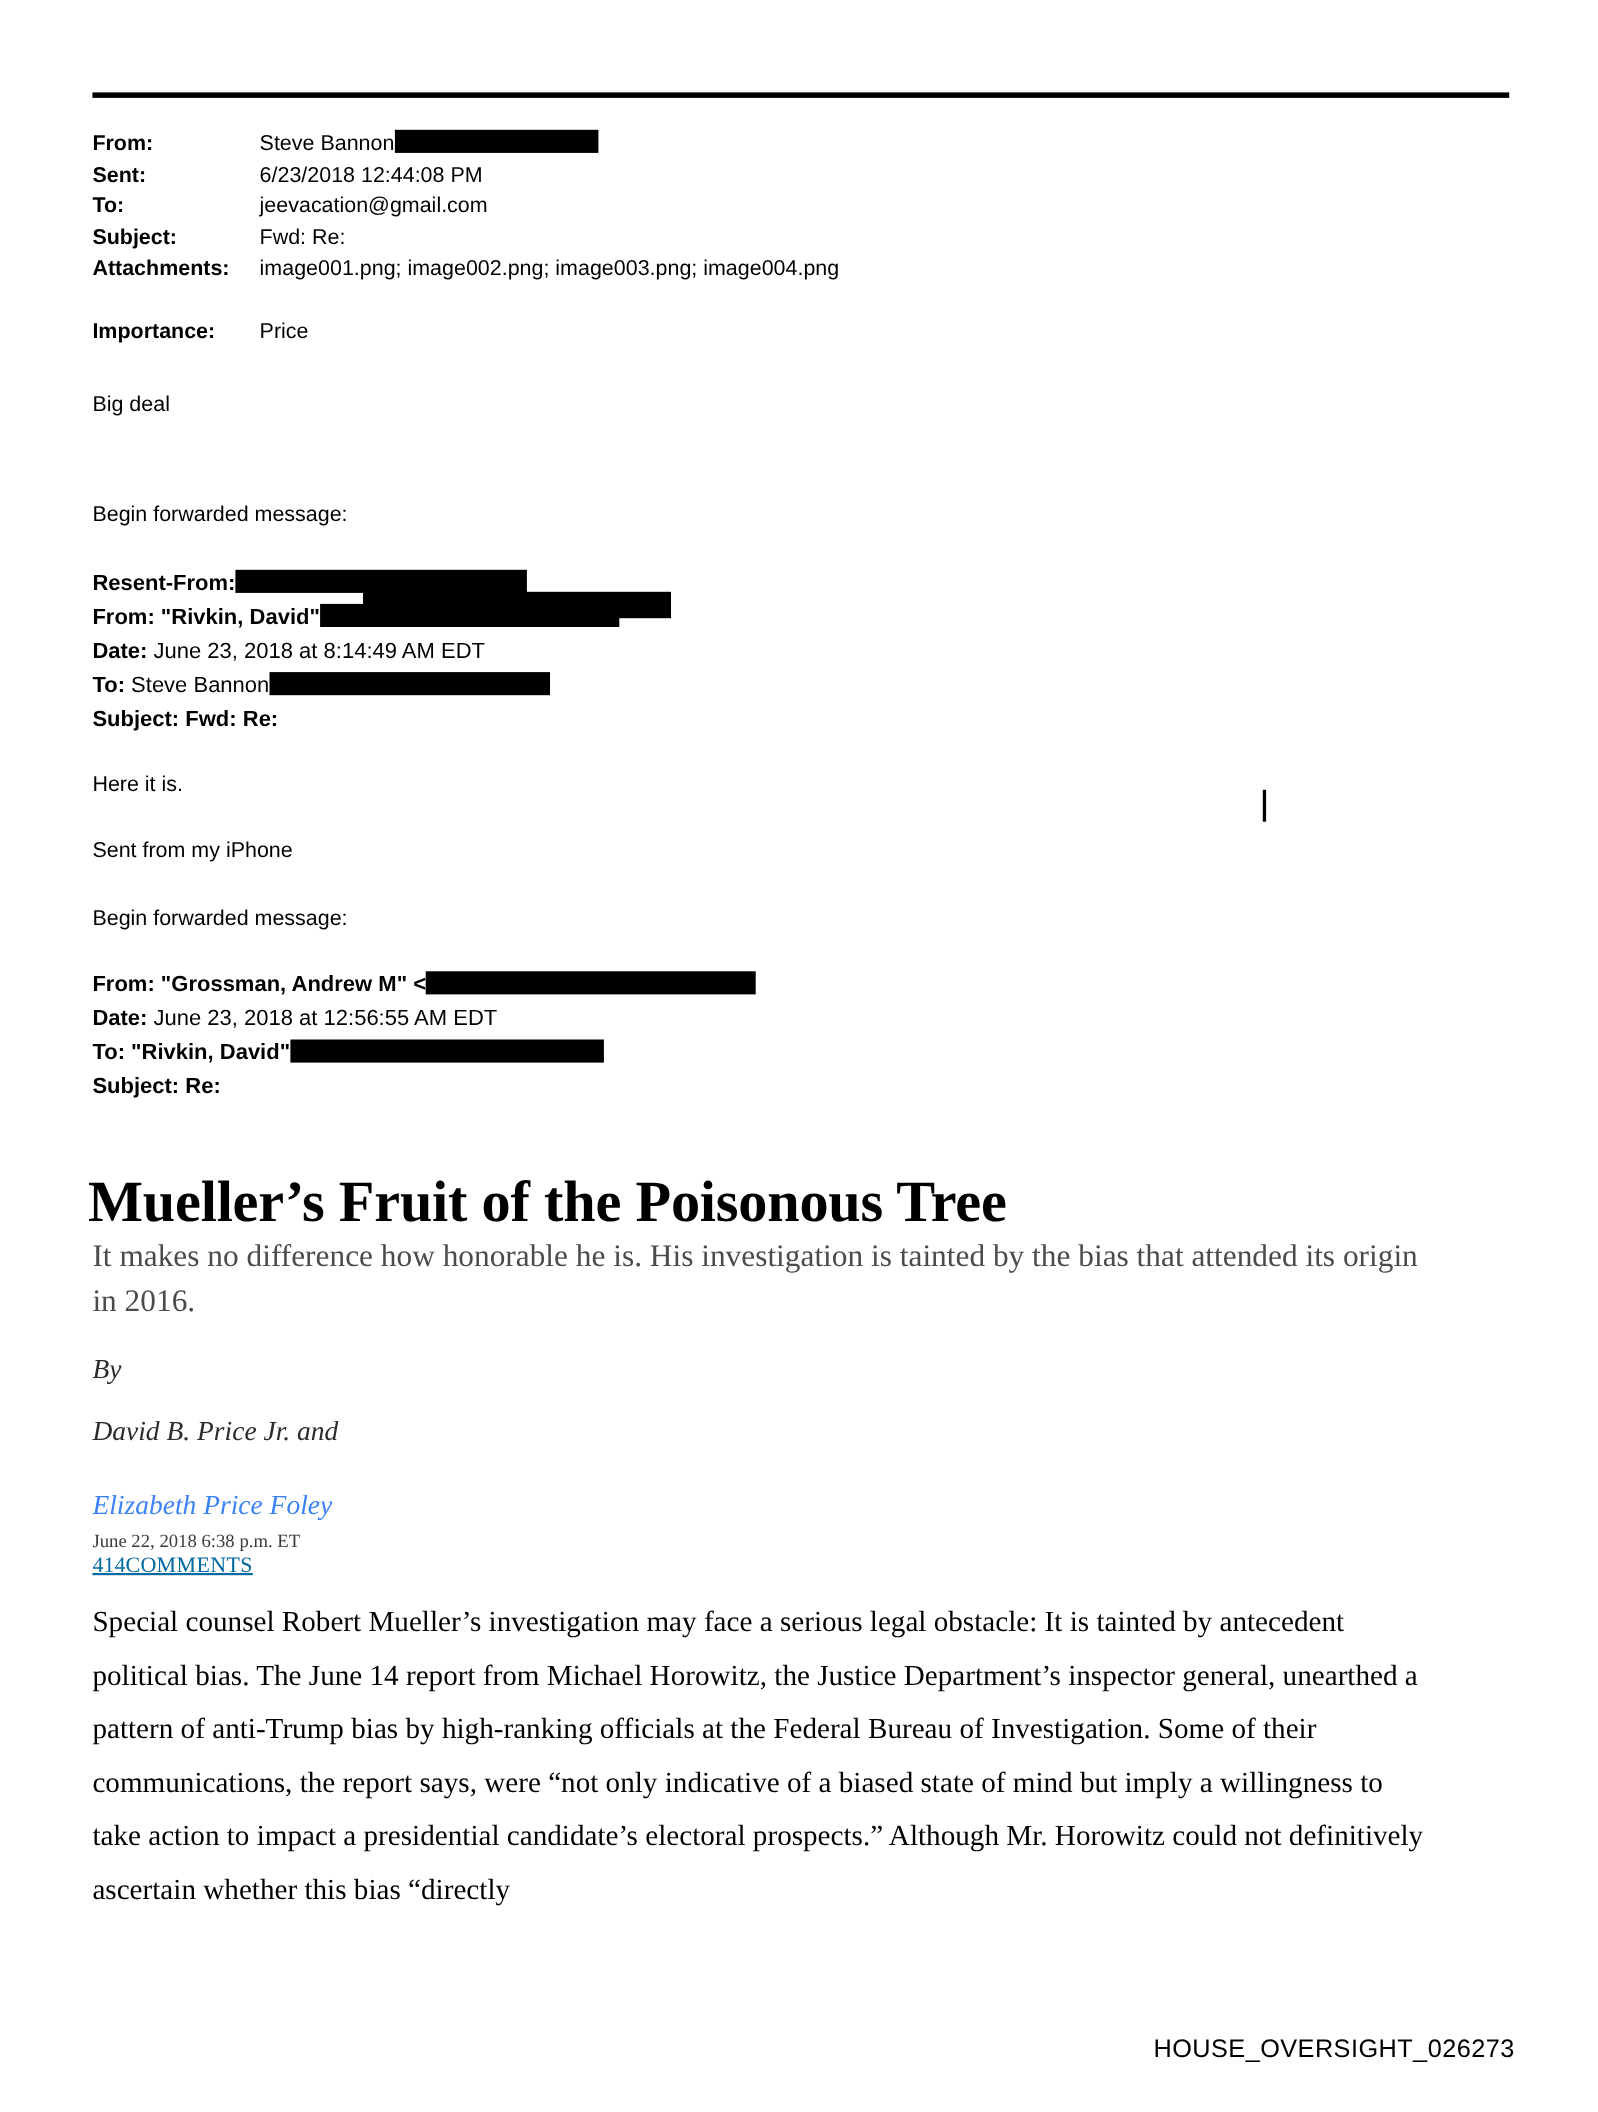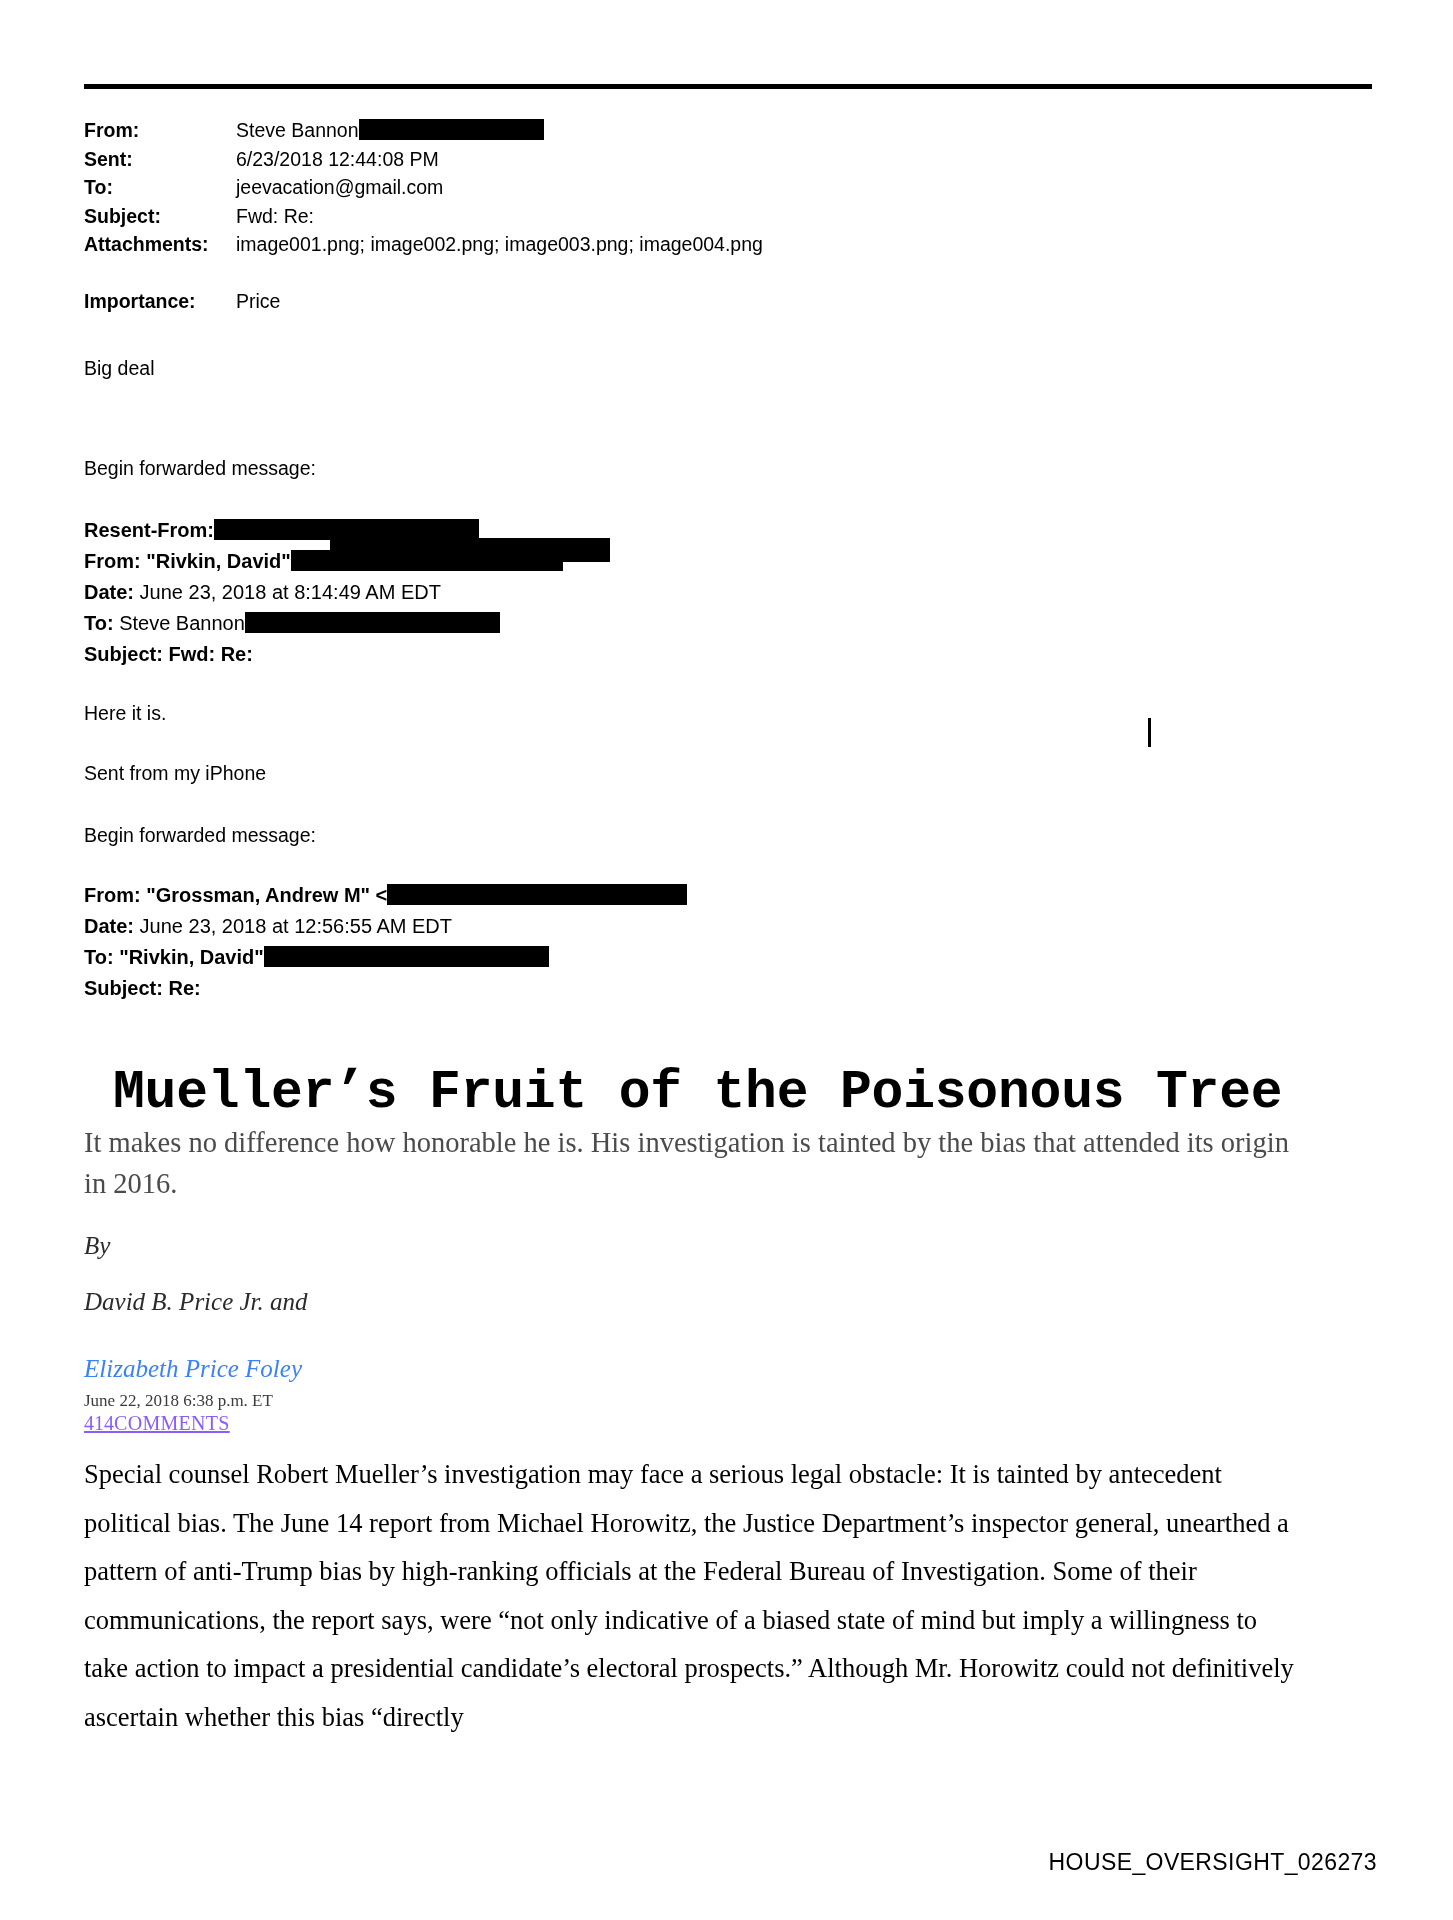--- a/index.html
+++ b/index.html
@@ -86,26 +86,25 @@
     font-weight: bold;
   }
   .fwd-line { white-space: nowrap; }
 
   
   .headline {
     position: absolute;
     left: 80px;
     top: 1027px;
     width: 1250px;
-    font-family: Liberation Mono, monospace;
+    font-family: Liberation Serif, serif;
     font-weight: bold;
     font-size: 53px;
     line-height: 60px;
     letter-spacing: -0.2px;
-    margin-left: 33px;
   }
   .deck {
     position: absolute;
     left: 84px;
     top: 1122px;
     width: 1210px;
     font-family: "Liberation Serif", serif;
     font-size: 28.5px;
     line-height: 41px;
     color: #4b4b4b;
@@ -144,21 +143,21 @@
     font-family: "Liberation Serif", serif;
     font-size: 17px;
     color: #3b3b3b;
   }
   .comments {
     position: absolute;
     left: 84px;
     top: 1412px;
     font-family: "Liberation Serif", serif;
     font-size: 20px;
-    color: #8b5cf6;
+    color: #0369a1;
   }
   .comments .cnum {
     text-decoration: underline;
   }
   .comments .clabel {
     text-decoration: underline;
     letter-spacing: 0.3px;
   }
   .body-text {
     position: absolute;

